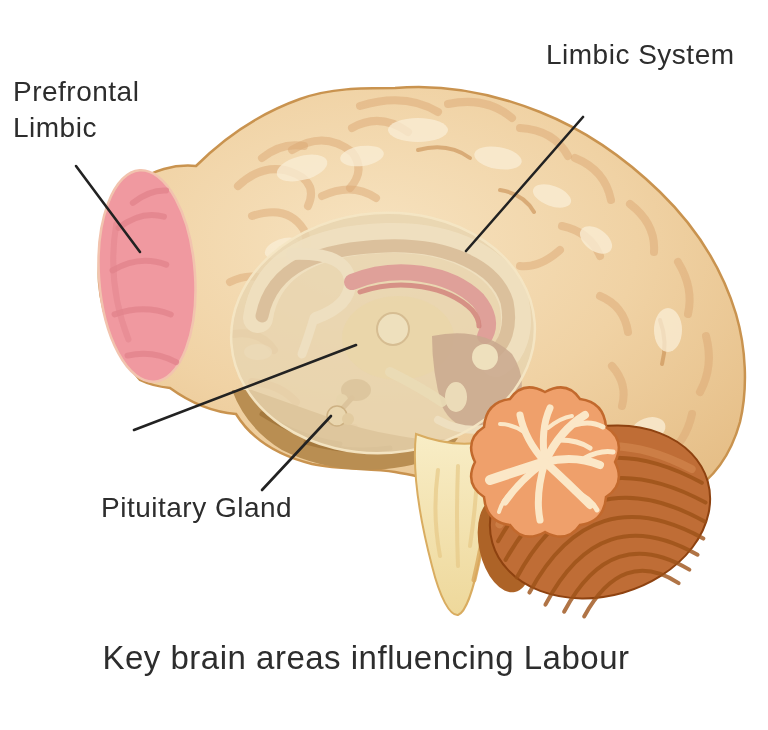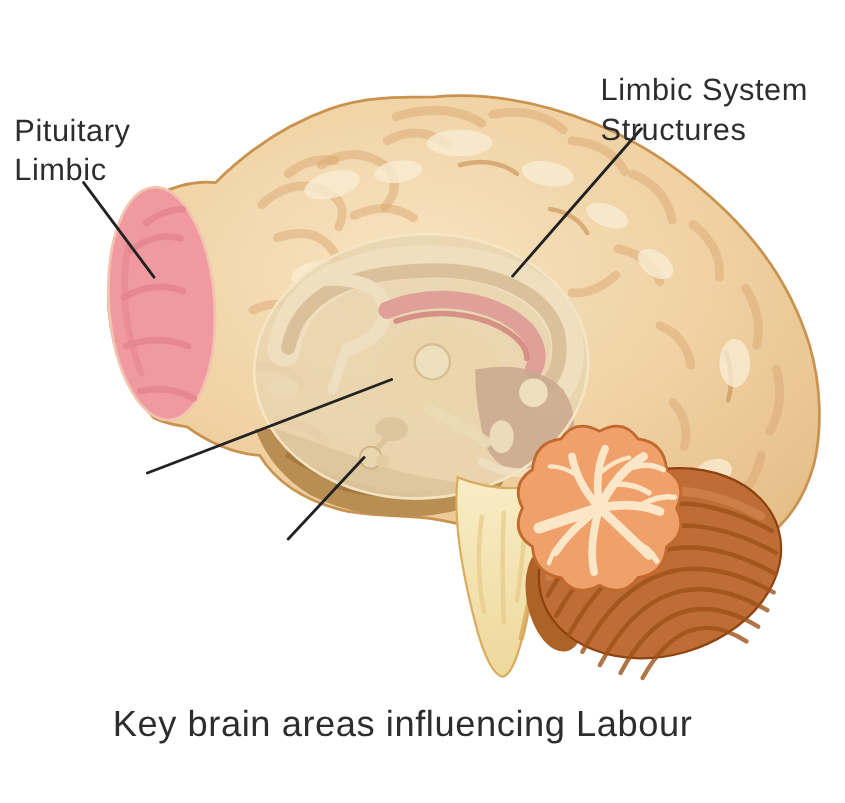--- a/index.html
+++ b/index.html
@@ -4,21 +4,21 @@
 <style>
   html,body{margin:0;padding:0;background:#fff;}
   .stage{
     position:relative;width:768px;height:730px;overflow:hidden;
     background:var(--background,#fff);
     font-family:"Liberation Sans", sans-serif;
   }
   .stage svg{position:absolute;left:0;top:0;}
   .label{
     position:absolute;color:var(--text,#2f2f2f);
-    font-size:28px;line-height:1.3;letter-spacing:.5px;white-space:nowrap;margin-top:27px;
+    font-size:28px;line-height:1.3;letter-spacing:.5px;white-space:nowrap;
   }
   .caption{
     position:absolute;left:0;top:639px;width:732px;text-align:center;
     color:var(--text,#2f2f2f);font-size:33px;letter-spacing:.5px;
   }
   
   .cortex{fill:url(#gCortex);stroke:var(--cortex-outline);stroke-width:2.5;}
   .gyri{stroke:var(--cortex-shadow);stroke-width:8;fill:none;stroke-linecap:round;opacity:.5;}
   .gyri-deep{stroke:#c88e52;stroke-width:4;fill:none;stroke-linecap:round;opacity:.6;}
   .hl{fill:var(--cortex-highlight);opacity:.75;}
@@ -205,25 +205,25 @@
       <path class="branch" style="stroke-width:7" d="M545,462 Q535,495 540,520"></path>
     </g>
 
     <line class="leader" x1="76" y1="166" x2="140" y2="252"></line>
     <line class="leader" x1="583" y1="117" x2="466" y2="251"></line>
     <line class="leader" x1="134" y1="430" x2="356" y2="345"></line>
     <line class="leader" x1="262" y1="490" x2="331" y2="416"></line>
   </svg>
 
   <div class="label" style="left:13px;top:74px">
-    <div>Pituitary</div>
+    <div>Prefrontal</div>
     <div>Limbic</div>
   </div>
 
   <div class="label" style="left:546px;top:37px">
     <div>Limbic System</div>
-    <div>Structures</div>
   </div>
 
 
+  <div class="label" style="left:101px;top:490px">Pituitary Gland</div>
 
   <div class="caption">Key brain areas influencing Labour</div>
 </div>
 
 </body></html>

